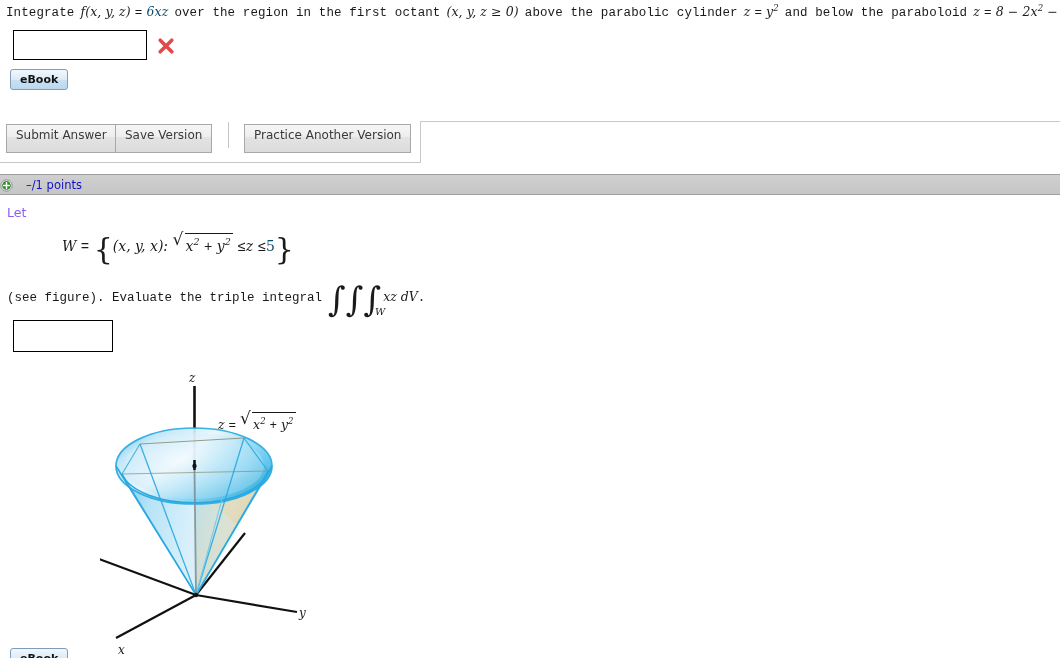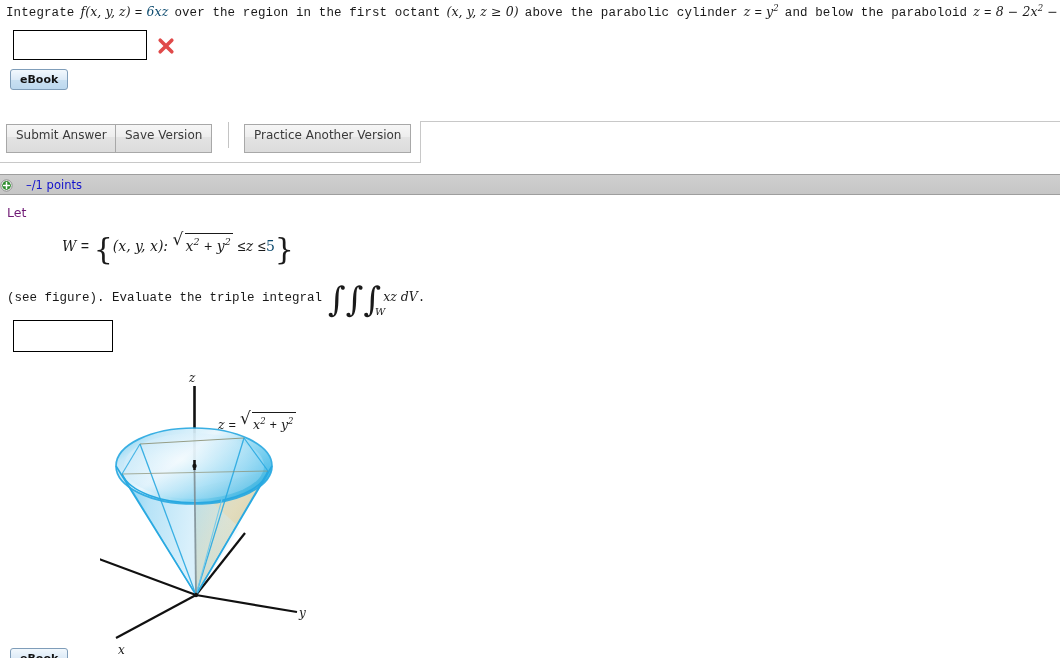--- a/index.html
+++ b/index.html
@@ -136,21 +136,21 @@
     color: #1111cc;
     font-family: "DejaVu Sans", sans-serif;
     margin-left: 8px;
   }
 
   
   #q2-let {
     position: absolute;
     left: 7px; top: 205px;
     font-size: 12.5px;
-    color: #701a75;
+    color: #8b5cf6;
   }
   #q2-set-definition {
     position: absolute;
     left: 62px; top: 232px;
     font-size: 14px;
     color: #1a1a1a;
     white-space: nowrap;
   }
   #q2-evaluate-line {
     position: absolute;

